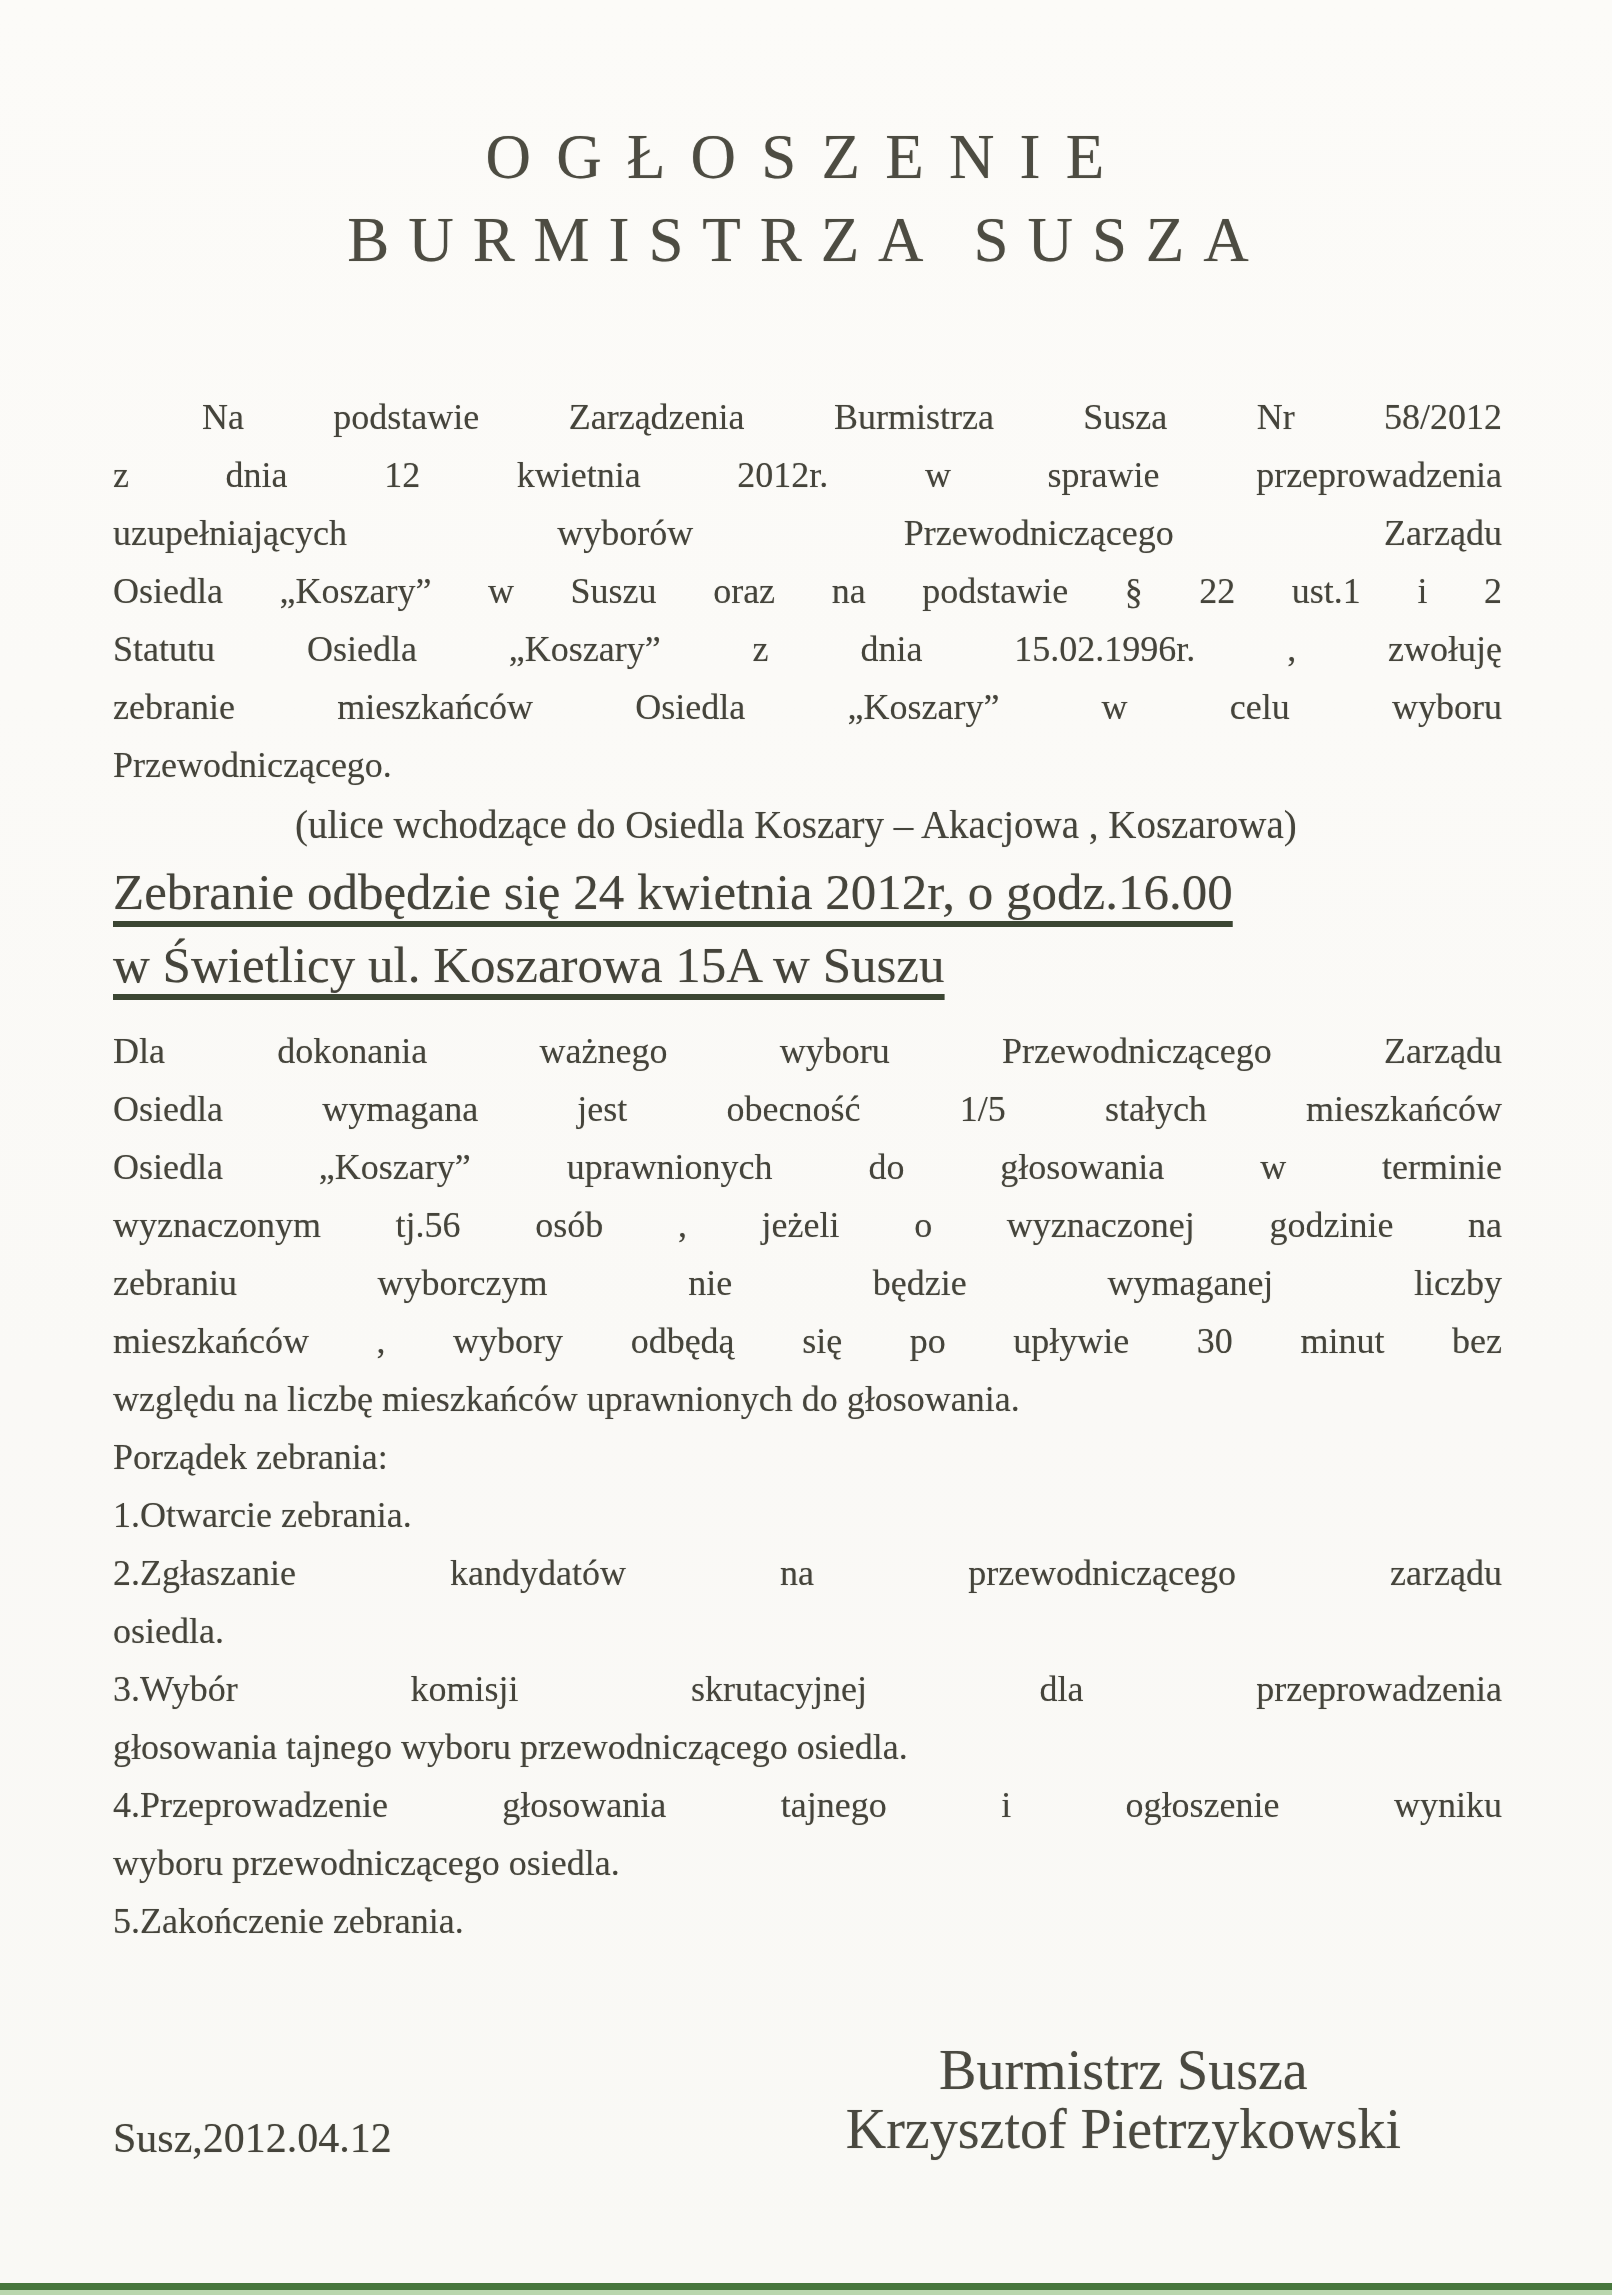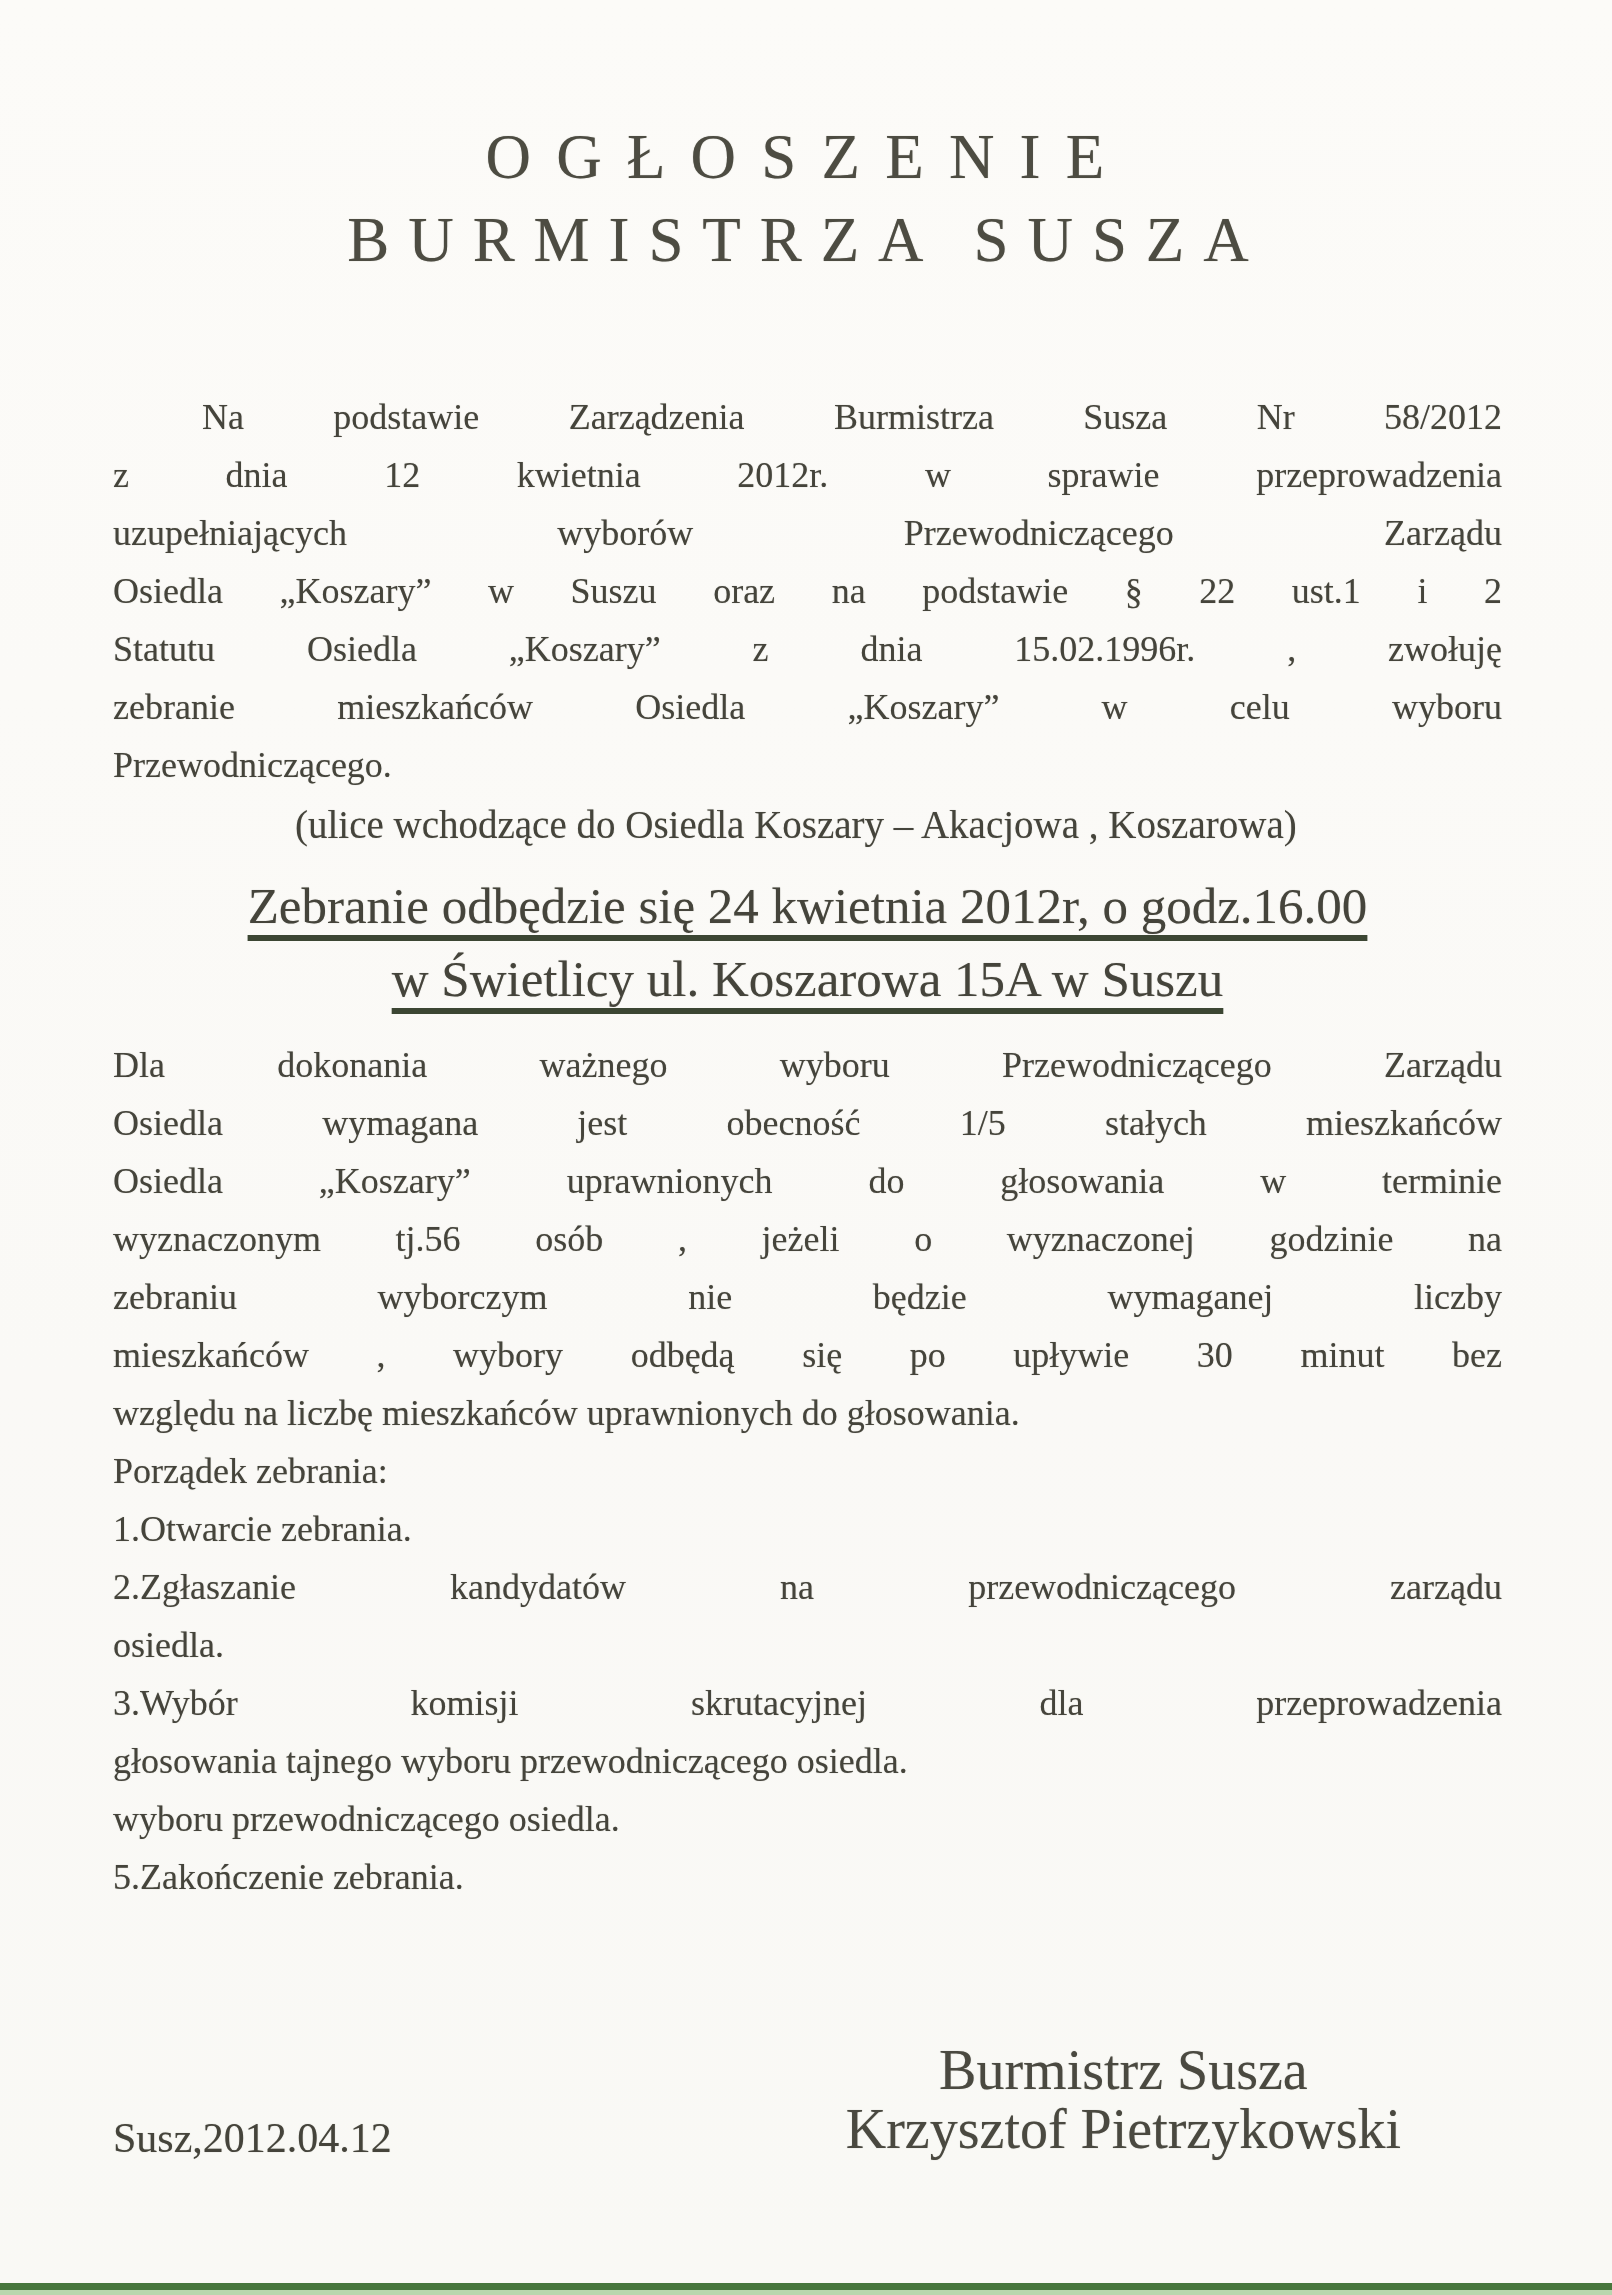--- a/index.html
+++ b/index.html
@@ -33,21 +33,21 @@
   .line.ind { text-indent: 89px; }
 
   
   .street-note {
     margin-top: 7px; margin-left: 182px;
     font-size: 39px; line-height: 47px;
     text-shadow: 0 0 1px rgba(70,70,58,0.40);
   }
 
   
-  .notice { margin-top: 22px; text-align: center; }
+  .notice { margin-top: 8px; text-align: left; }
   .notice .n-line {
     font-size: 51px; line-height: 73px;
     text-shadow: 0 0 1px rgba(70,70,58,0.40);
     text-decoration: underline;
     text-decoration-thickness: 5.9px;
     text-underline-offset: 11.8px;
     text-decoration-color: #3c4633;
   }
 
   
@@ -103,20 +103,21 @@
         <div class="line j">wyznaczonym tj.56 osób , jeżeli o wyznaczonej godzinie na</div>
         <div class="line j">zebraniu wyborczym nie będzie wymaganej liczby</div>
         <div class="line j">mieszkańców , wybory odbędą się po upływie 30 minut bez</div>
         <div class="line">względu na liczbę mieszkańców uprawnionych do głosowania.</div>
         <div class="line">Porządek zebrania:</div>
         <div class="line">1.Otwarcie zebrania.</div>
         <div class="line j">2.Zgłaszanie kandydatów na przewodniczącego zarządu</div>
         <div class="line">osiedla.</div>
         <div class="line j">3.Wybór komisji skrutacyjnej dla przeprowadzenia</div>
         <div class="line">głosowania tajnego wyboru przewodniczącego osiedla.</div>
+        <div class="line j">4.Przeprowadzenie głosowania tajnego i ogłoszenie wyniku</div>
         <div class="line">wyboru przewodniczącego osiedla.</div>
         <div class="line">5.Zakończenie zebrania.</div>
       </div>
 
   </div>
 
   <div class="signature">
     <div>Burmistrz Susza</div>
     <div>Krzysztof Pietrzykowski</div>
   </div>

